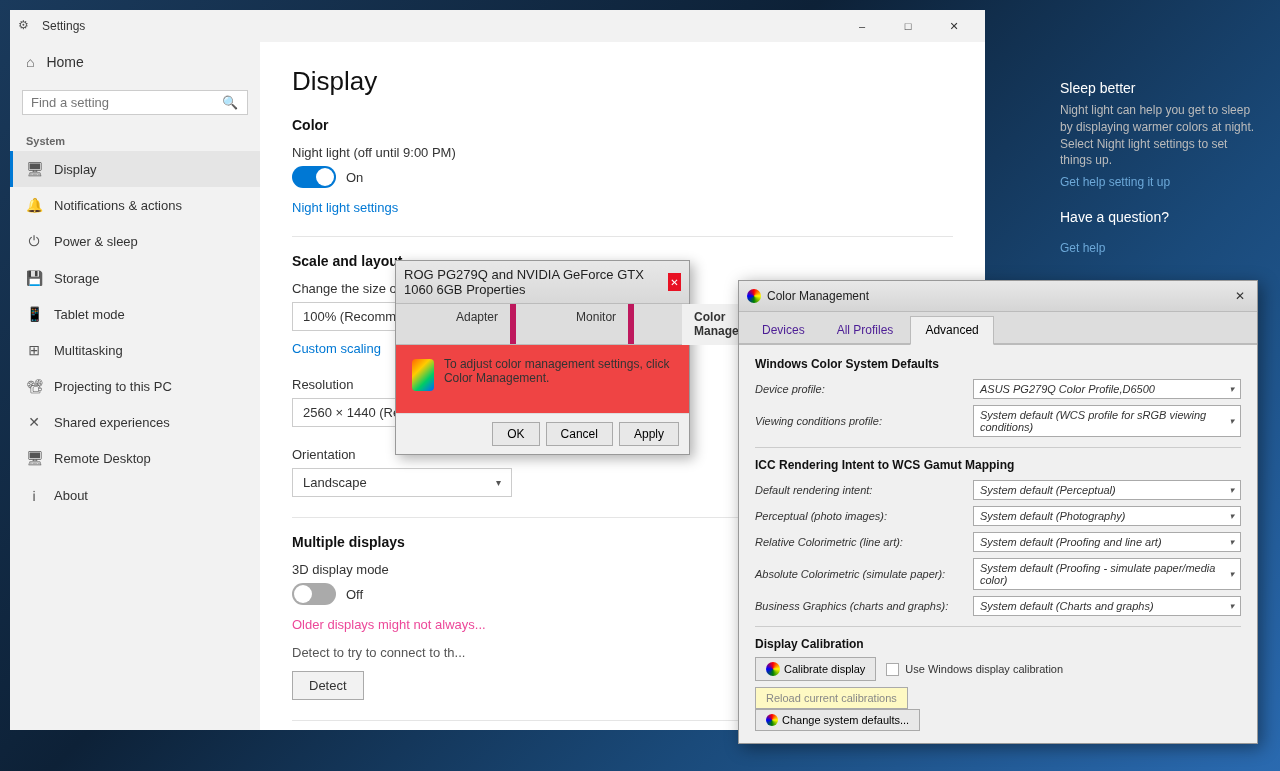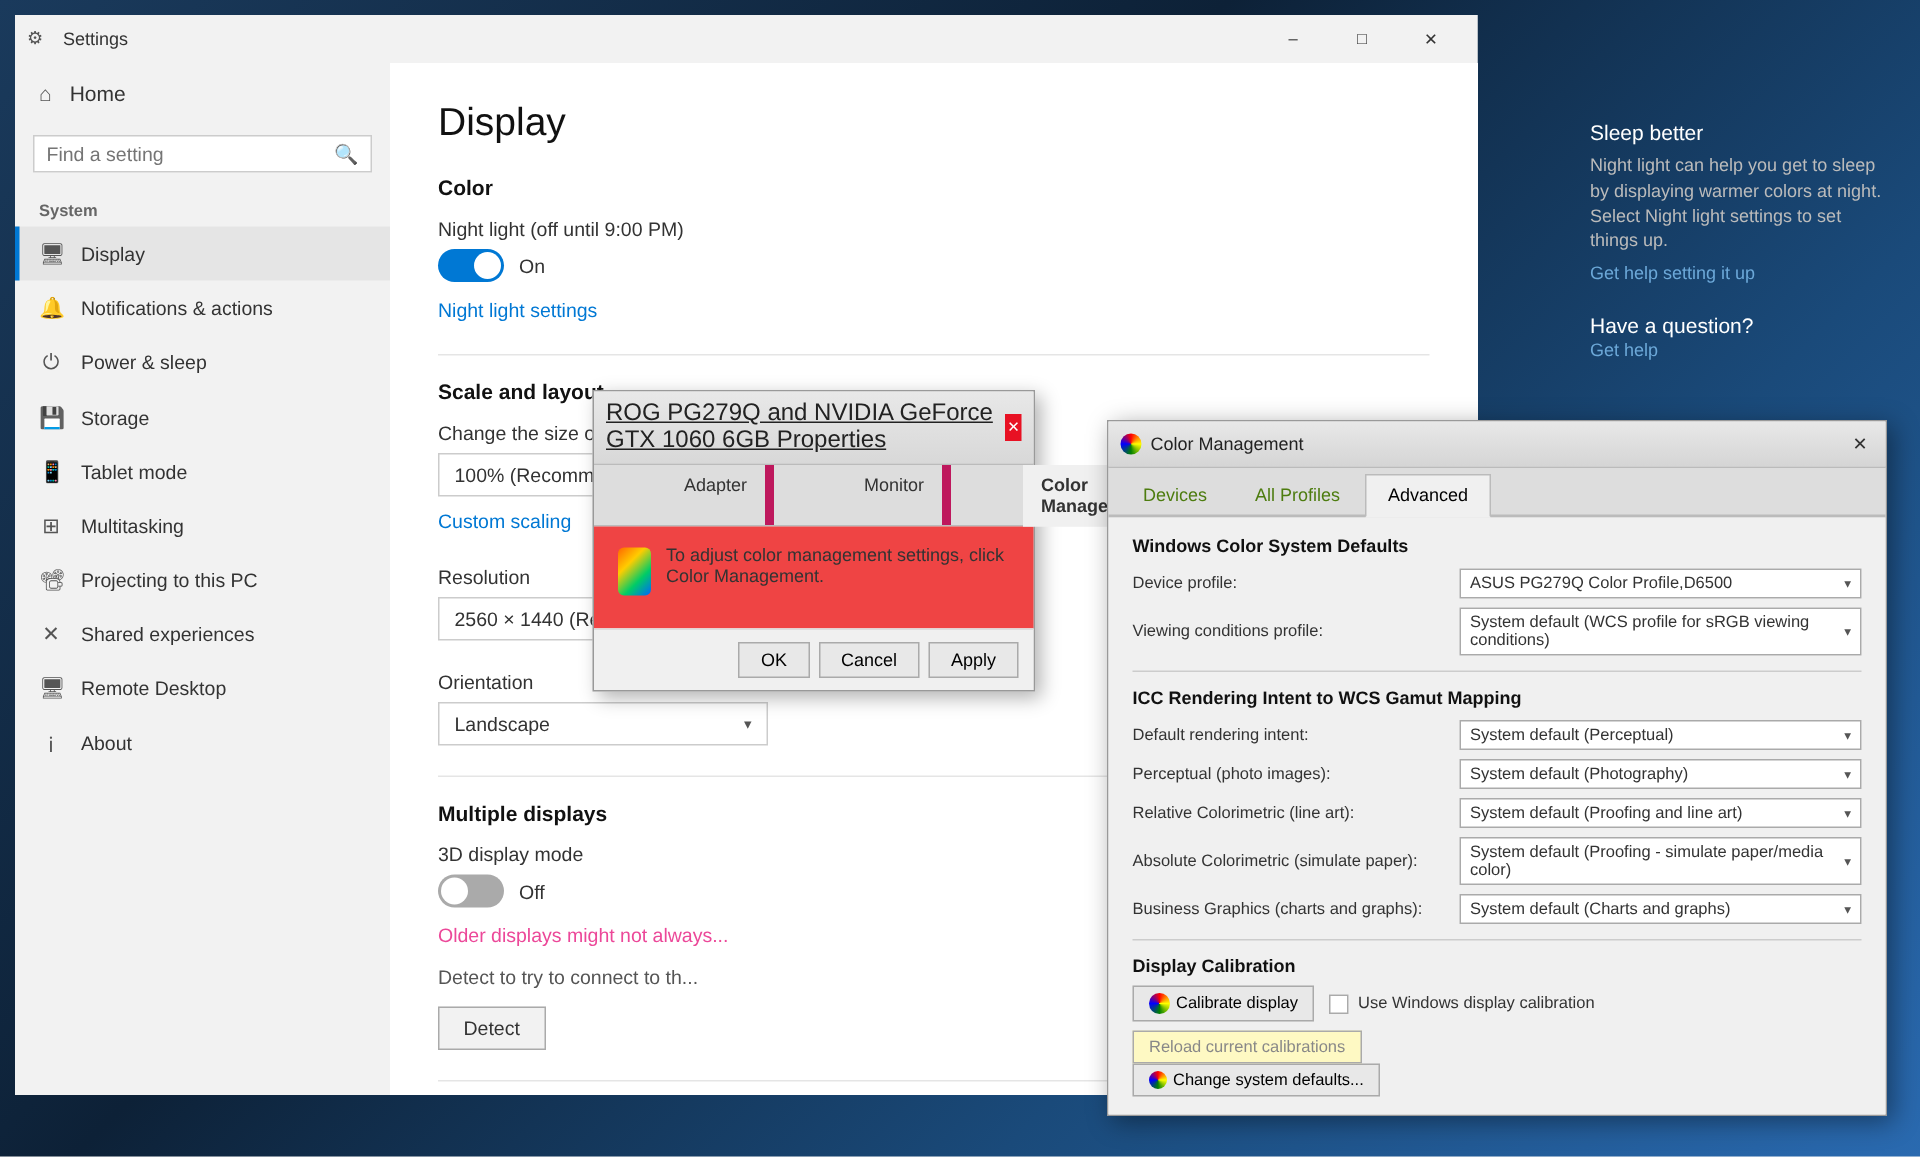--- a/index.html
+++ b/index.html
@@ -273,21 +273,21 @@
 
     .dialog-title-bar {
       background: linear-gradient(to bottom, #e8e8e8, #d8d8d8);
       padding: 6px 8px;
       display: flex;
       align-items: center;
       justify-content: space-between;
       border-bottom: 1px solid #bbb;
     }
 
-    .dialog-title-text { font-size: 16px; color: #222; text-decoration: underline; }
+    .dialog-title-text { font-size: 13px; color: #222; }
 
     .dialog-close-btn {
       width: 18px;
       height: 18px;
       display: flex;
       align-items: center;
       justify-content: center;
       background: #e81123;
       color: #fff;
       font-size: 10px;
@@ -405,21 +405,21 @@
       background: #ddd;
       border-bottom: 2px solid #bbb;
       padding: 0 8px;
       gap: 2px;
     }
 
     .cm-tab {
       padding: 6px 14px;
       font-size: 12px;
       cursor: pointer;
-      color: #4d7c0f;
+      color: #4c1d95;
       border: 1px solid transparent;
       border-bottom: none;
       margin-top: 4px;
     }
 
     .cm-tab.active {
       background: #f0f0f0;
       border-color: #bbb;
       border-bottom: 1px solid #f0f0f0;
       margin-bottom: -2px;
@@ -436,20 +436,21 @@
       font-weight: 600;
       color: #111;
       margin-bottom: 8px;
     }
 
     .cm-row {
       display: flex;
       align-items: center;
       margin-bottom: 6px;
       gap: 8px;
+      font-style: italic;
     }
 
     .cm-label {
       font-size: 11px;
       color: #333;
       width: 210px;
       flex-shrink: 0;
     }
 
     .cm-dropdown {
@@ -554,21 +555,21 @@
       right: 20px;
       width: 200px;
       font-size: 12px;
       color: #ccc;
     }
 
     .tip-title { font-size: 14px; color: #fff; margin-bottom: 6px; }
     .tip-text { font-size: 12px; color: #bbb; margin-bottom: 6px; line-height: 1.4; }
     .tip-link { color: #6ca8d8; font-size: 12px; cursor: pointer; }
 
-    .tip-question { font-size: 14px; color: #fff; margin-top: 20px; margin-bottom: 1px; }
+    .tip-question { font-size: 14px; color: #fff; margin-top: 20px; margin-bottom: 16px; }
 
   </style>
 </head>
 <body>
 
 <div class="settings-window">
 
   <div class="title-bar">
     <span class="title-bar-icon">⚙</span>
     <span class="title-bar-title">Settings</span>

